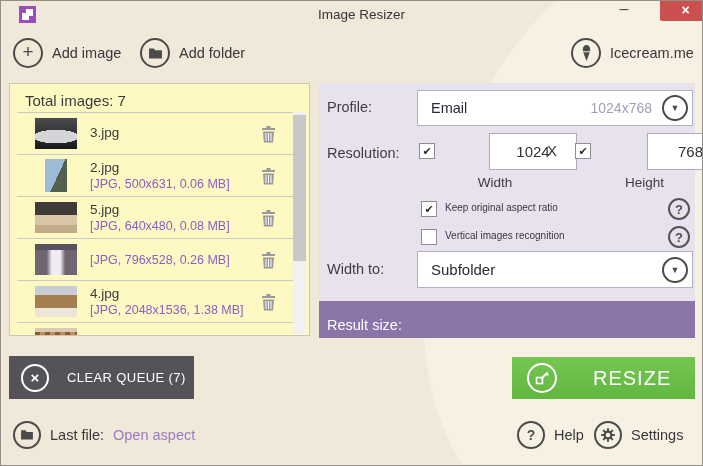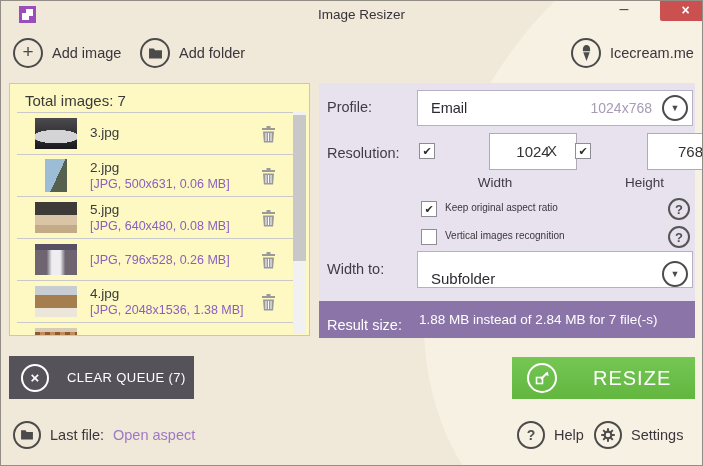--- a/index.html
+++ b/index.html
@@ -305,31 +305,30 @@
         <span class="q-glyph">?</span>
       </span>
 
     <span class="checkbox" style="left:102px;top:146px;"></span>
     <span class="cb-label" style="left:126px;top:147px;">Vertical images recognition</span>
     <span class="q-circle" style="left:349px;top:143px;">
         <span class="q-glyph">?</span>
       </span>
 
     <span class="rp-label" style="left:8px;top:178px;">Width to:</span>
-    <div class="dropdown" style="left:98px;top:168px;width:276px;height:37px;align-items:flex-end;">
+    <div class="dropdown" style="left:98px;top:168px;width:276px;height:37px;">
       <span class="dd-text" style="font-size:15px;">Subfolder</span>
       <span class="dd-circle" style="margin-left:auto;">
           <span class="dd-arrow">▼</span>
         </span>
     </div>
   </div>
 
   <div class="result-bar">
     <span class="rs-label">Result size:</span>
-    <span class="rs-value">1.88 MB instead of 2.84 MB for 7 file(-s)</span>
   </div>
 
   <div class="clear-btn">
     <span class="clear-circle">
         <span class="clear-x">×</span>
       </span>
     <span class="clear-label">CLEAR QUEUE (7)</span>
   </div>
 
   <div class="resize-btn">

